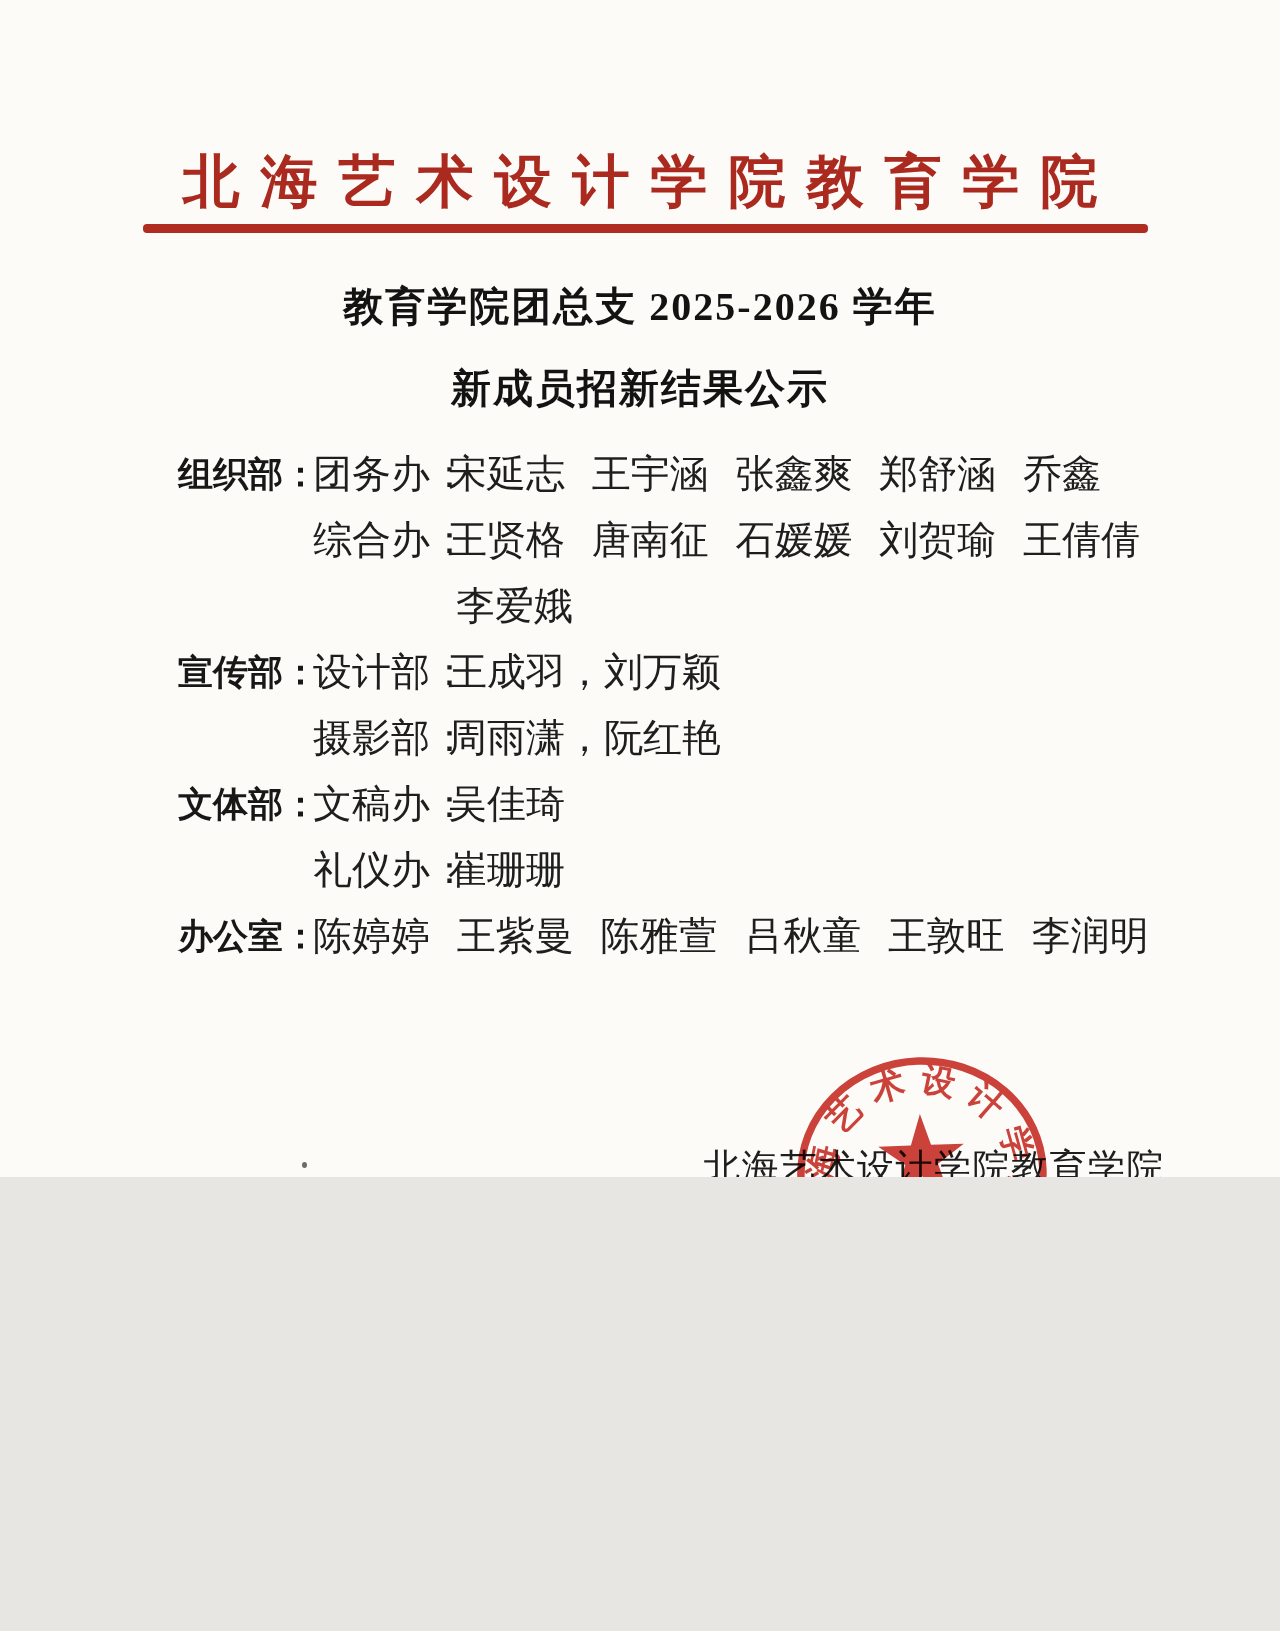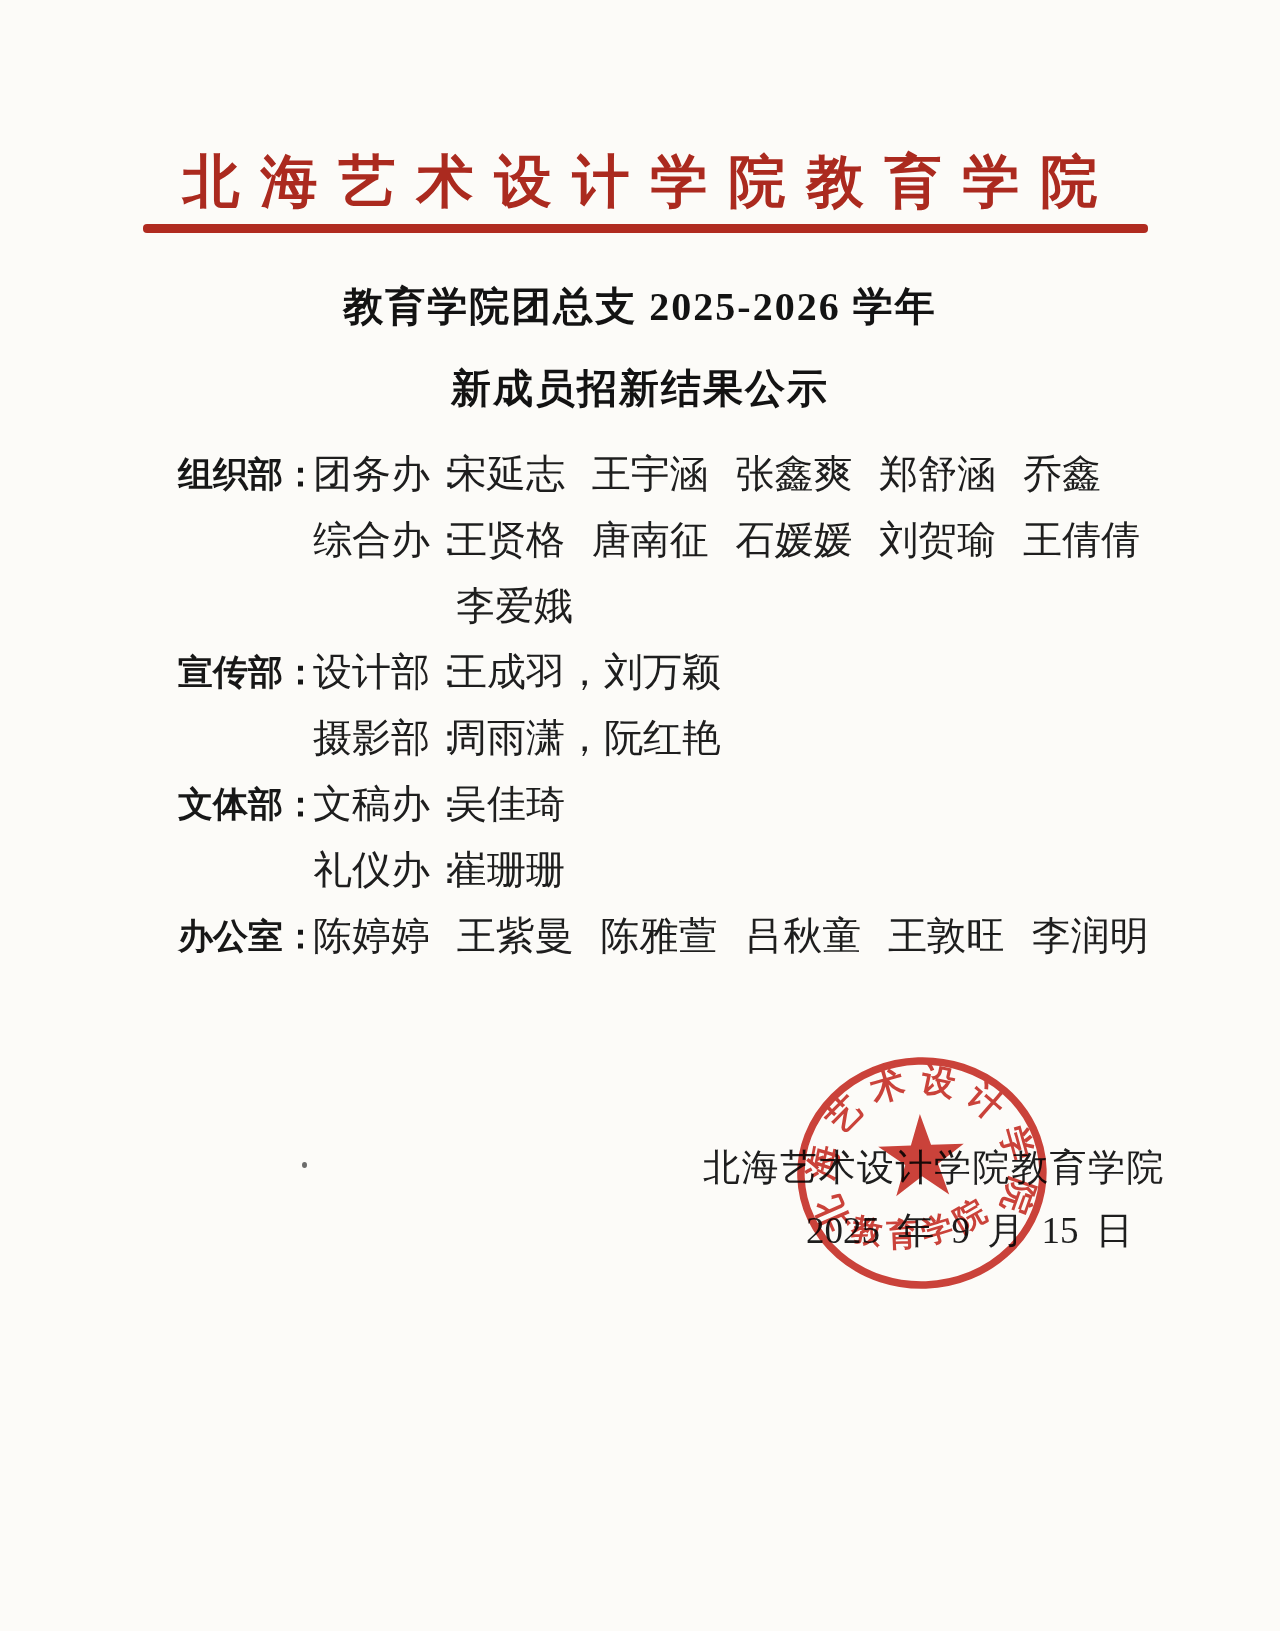--- a/index.html
+++ b/index.html
@@ -2,21 +2,21 @@
 <html><head>
 <meta charset="utf-8">
 <style>
   html, body {
     margin: 0; padding: 0;
     background: #e8e6e2;
   }
   .page {
     position: relative;
     width: 1280px;
-    height: 1631px;
+    height: 1177px;
     margin: 0 auto;
     background: #fcfbf8;
     overflow: hidden;
     font-family: "Liberation Serif", "DejaVu Serif", serif;
     color: #1e1e1e;
   }
 
   
   .letterhead {
     position: absolute;

